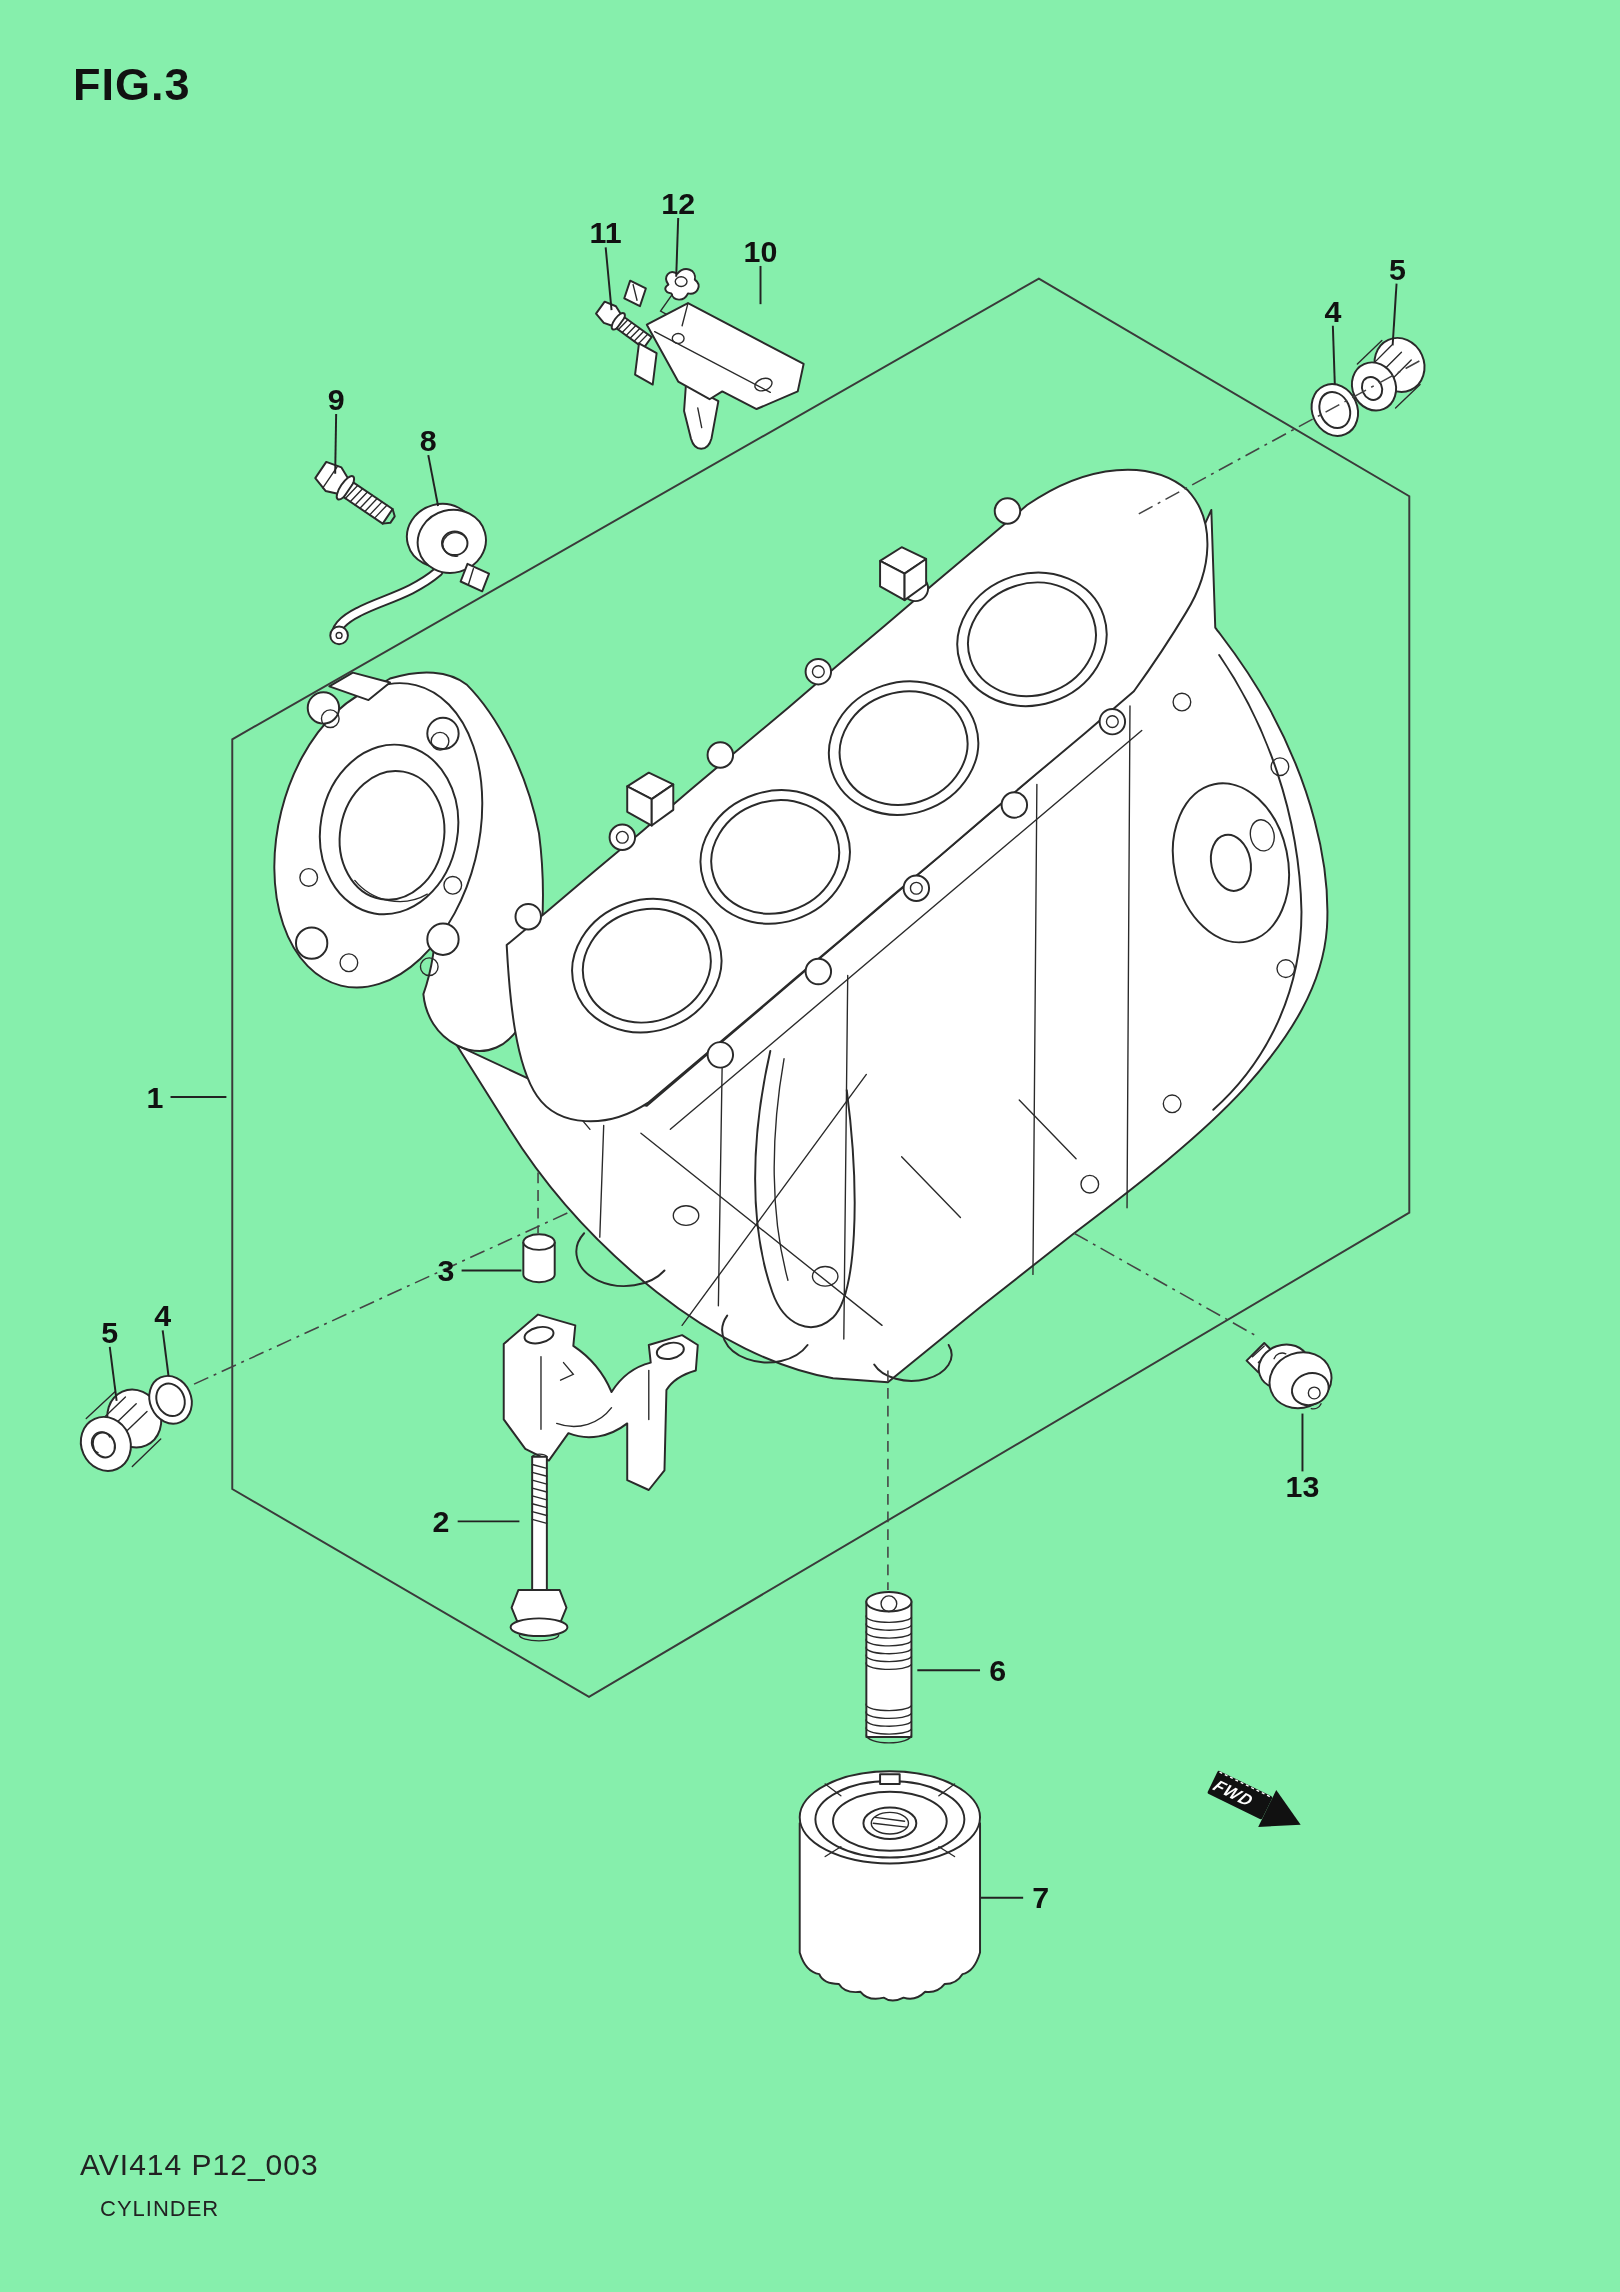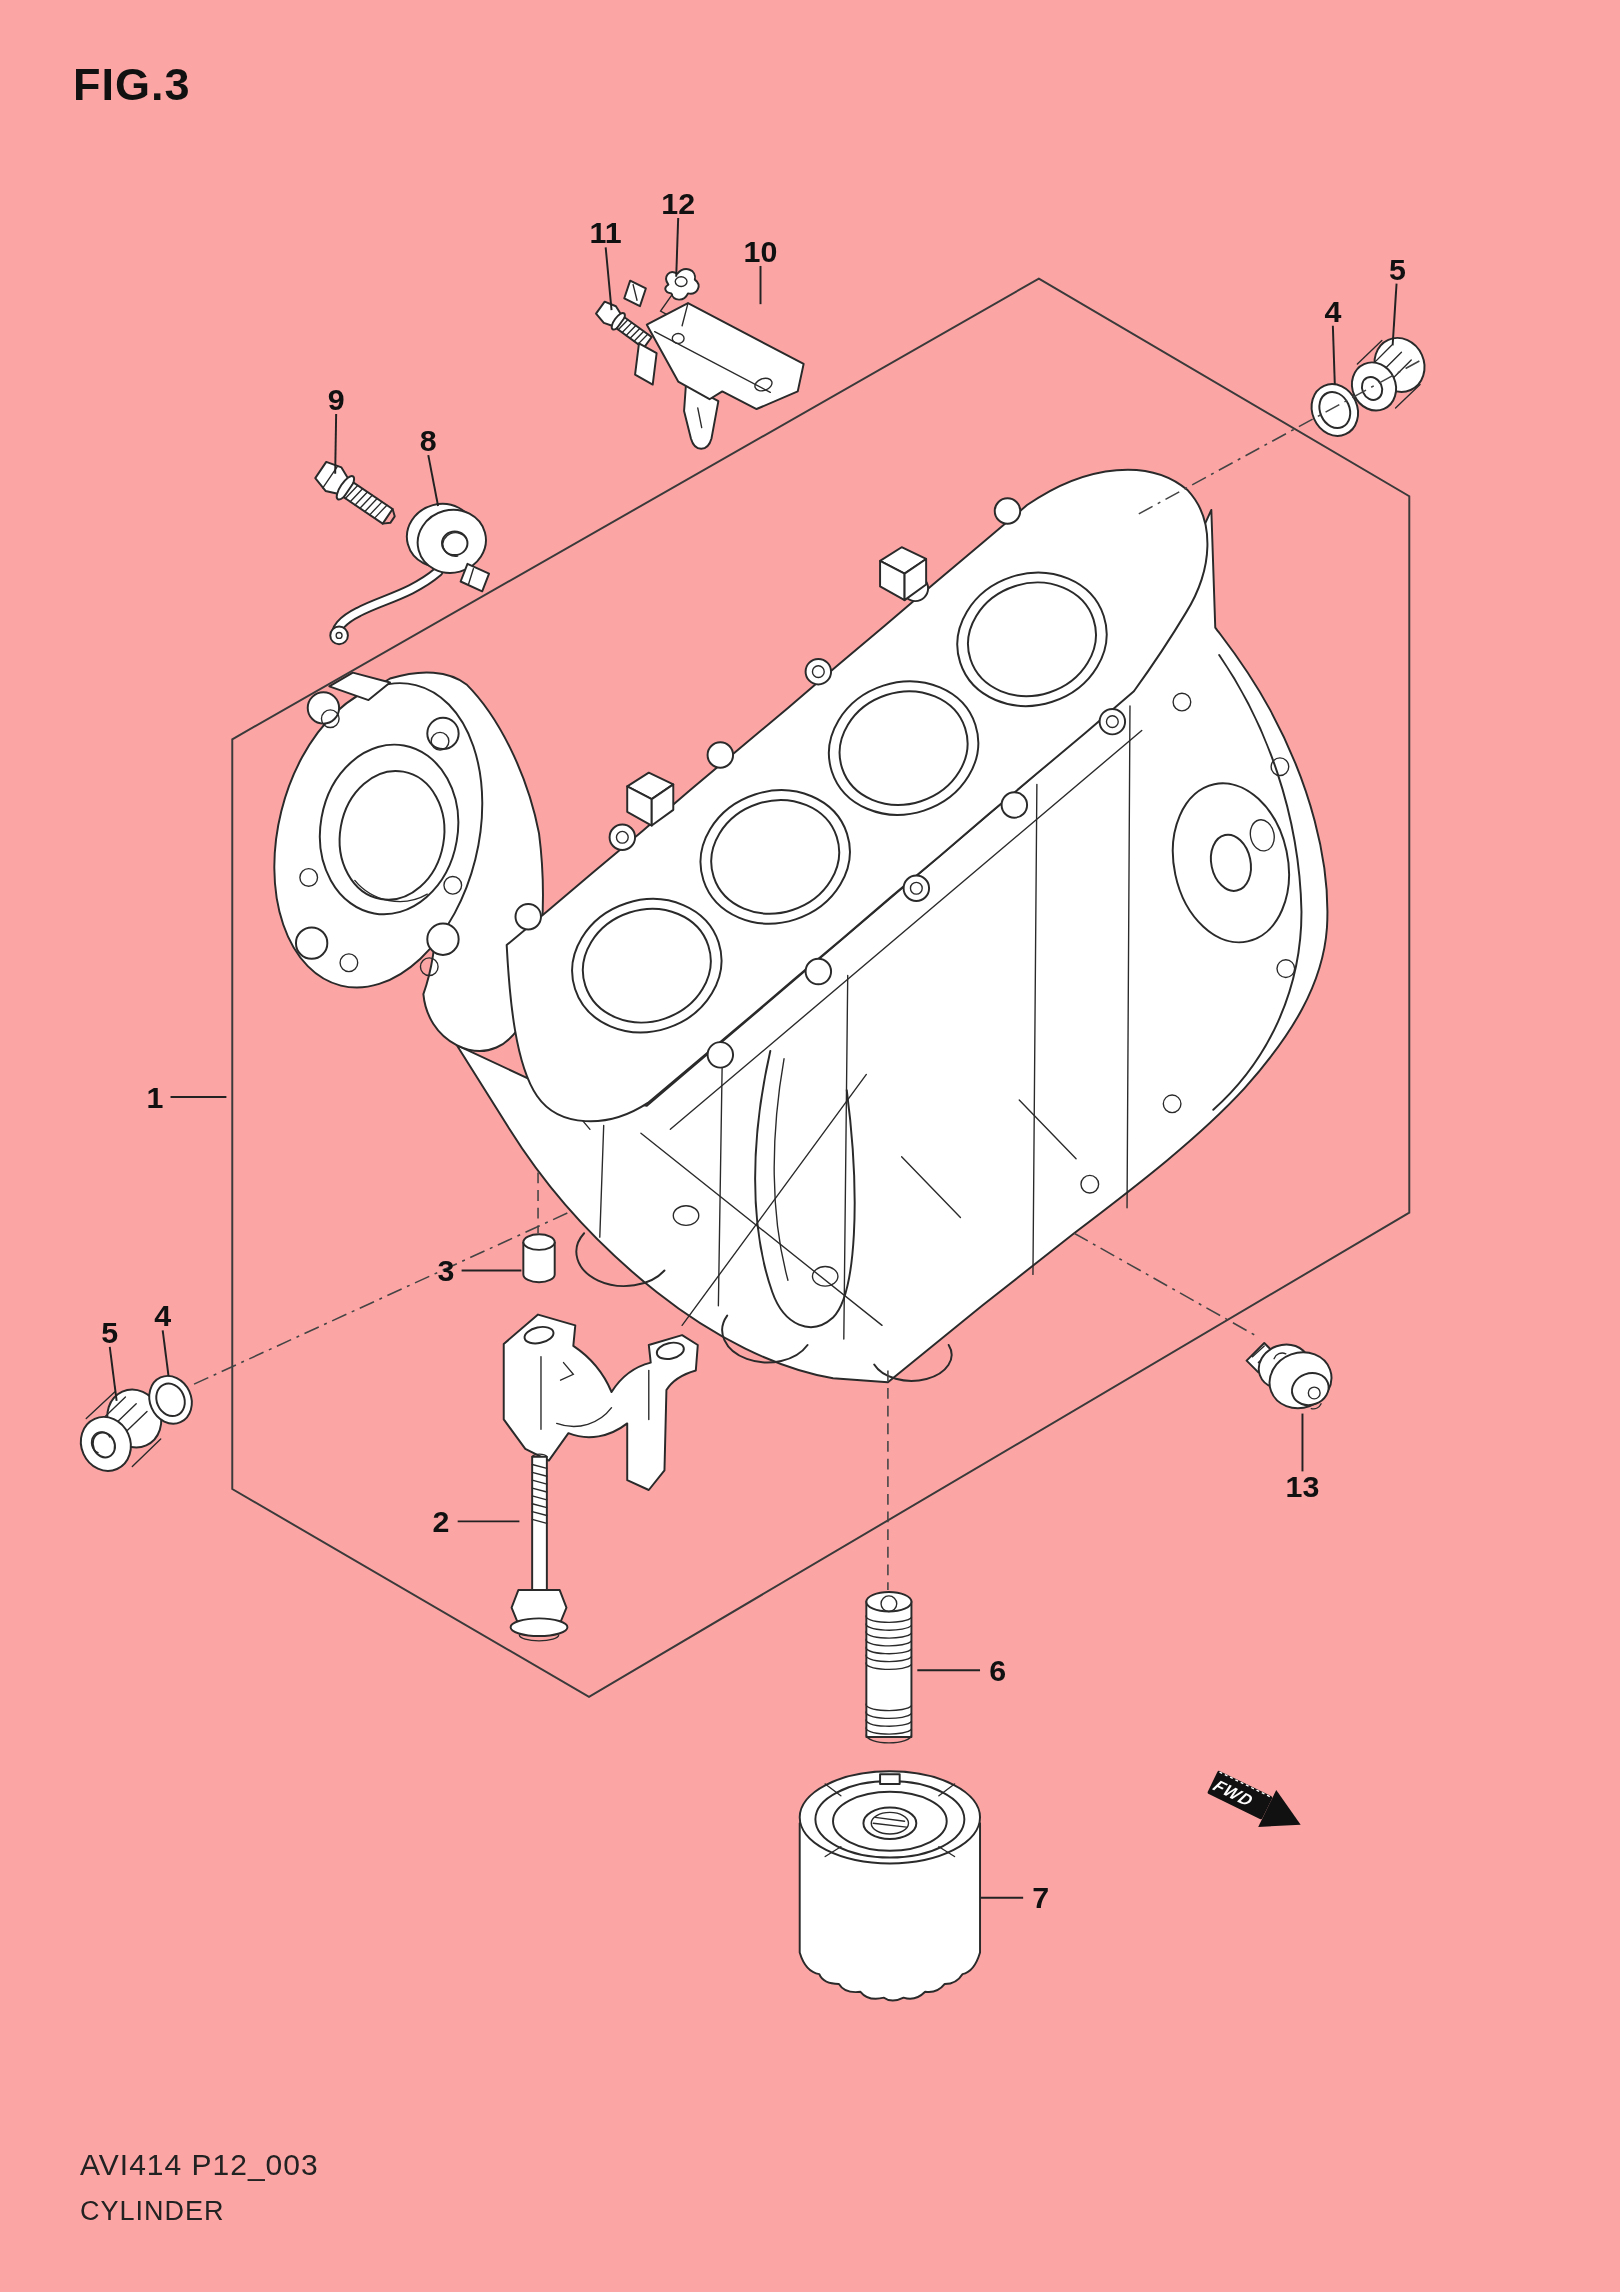--- a/index.html
+++ b/index.html
@@ -1,31 +1,31 @@
 <!DOCTYPE html>
 <html><head>
 <meta charset="utf-8">
 <style>
   html,body{margin:0;padding:0;background:#ffffff;}
   .page{
     position:relative;
     width:1620px;height:2293px;
-    background:#fca5a5;
+    background:#86efac;
     font-family:"Liberation Sans", sans-serif;
     overflow:hidden;
   }
   .fig-title{
     position:absolute;left:73px;top:59px;
     font-size:45px;font-weight:bold;letter-spacing:1px;color:#111;
   }
   .footer{
     position:absolute;left:80px;top:2148px;color:#222;
   }
   .footer .code{font-size:30px;letter-spacing:1px;}
-  .footer .name{font-size:27px;margin-top:13.7px;letter-spacing:1px;}
+  .footer .name{font-size:22px;margin-top:13.7px;letter-spacing:1px;margin-left:20px;}
   svg.diagram{position:absolute;left:0;top:0;}
   
   .ln{stroke:#2a2a2a;stroke-width:2;fill:none;stroke-linecap:round;stroke-linejoin:round;}
   .lnf{stroke:#2a2a2a;stroke-width:2;fill:#ffffff;stroke-linejoin:round;}
   .thin{stroke:#2a2a2a;stroke-width:1.4;fill:none;stroke-linecap:round;}
   .box{stroke:#3a3a3a;stroke-width:2;fill:none;stroke-linejoin:miter;}
   .leader{stroke:#222;stroke-width:2;fill:none;}
   .cline{stroke:#444;stroke-width:1.6;fill:none;stroke-dasharray:16 6 3 6;}
   .dline{stroke:#444;stroke-width:1.6;fill:none;stroke-dasharray:11 7;}
   .callout{font-family:"Liberation Sans",sans-serif;font-size:31px;font-weight:bold;fill:#111;}

